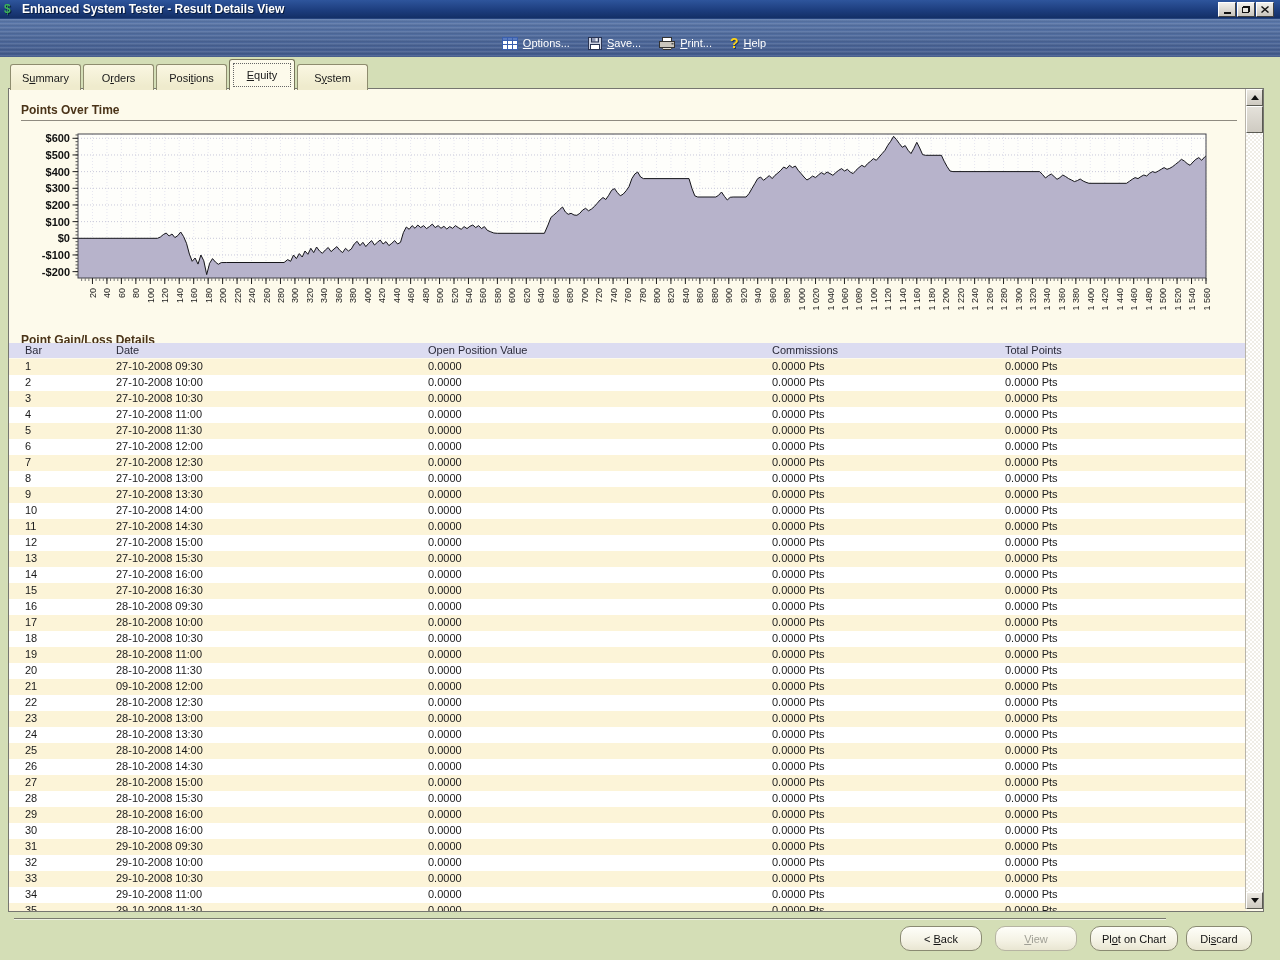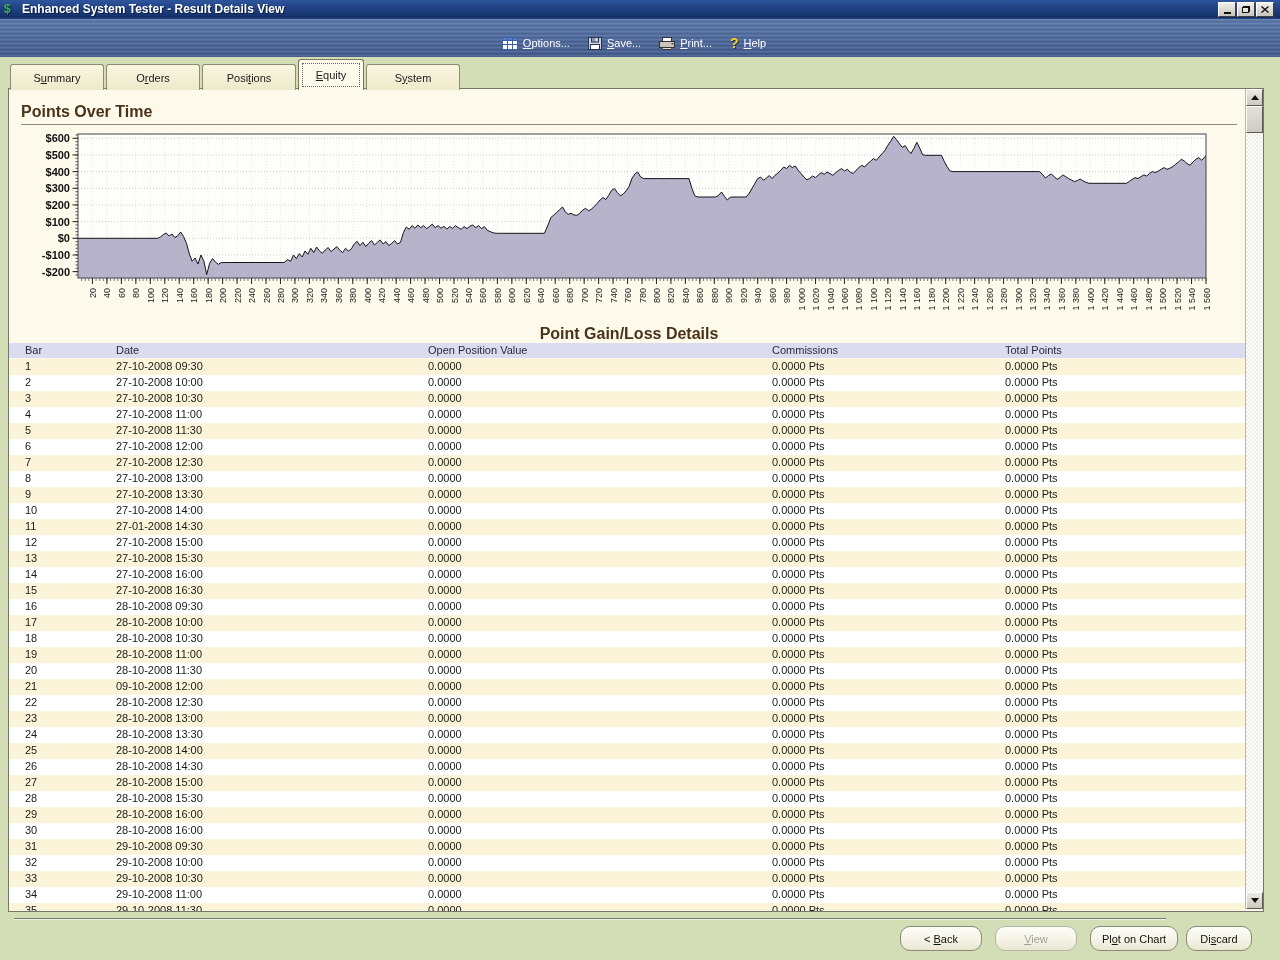--- a/index.html
+++ b/index.html
@@ -33,36 +33,36 @@
     display:flex;justify-content:center;align-items:center;}
   .tool-item{display:flex;align-items:center;gap:5px;margin-right:18px;margin-top:10px;
     color:#fff;cursor:pointer;white-space:nowrap;}
   .tool-item:last-child{margin-right:12px;}
   .tool-item .key{text-decoration:underline;}
   .ticon{display:block;}
   .help-q{font-weight:bold;font-size:14px;color:#ffd414;text-shadow:1px 1px 0 #203a66;}
   
   .tabstrip{position:absolute;left:10px;top:59px;height:31px;display:flex;
     align-items:flex-end;gap:2px;z-index:3;}
-  .tab{height:26px;width:94px;box-sizing:border-box;
+  .tab{height:26px;width:71px;box-sizing:border-box;
     background:linear-gradient(180deg,#faf7e2 0%,#efebcd 85%);
     border:1px solid #8e8c6e;border-bottom:none;border-radius:3px 3px 0 0;
     display:flex;align-items:center;justify-content:center;cursor:pointer;}
   .tab .key{text-decoration:underline;}
   .tab.active{height:31px;width:66px;background:#fdfaeb;border-color:#77755a;
     position:relative;z-index:4;}
   .tab.active .focusbox{position:absolute;left:3px;top:3px;right:3px;bottom:3px;
     border:1px dotted #666;pointer-events:none;}
   
   .panel{position:absolute;left:8px;top:88px;width:1254px;height:822px;
     background:#fdfaeb;border:1px solid #767670;overflow:hidden;z-index:1;}
-  .section-title{position:absolute;left:12px;right:26px;font-weight:bold;font-size:16px;
+  .section-title{position:absolute;left:12px;right:26px;font-weight:bold;font-size:12px;
     color:#4a3318;padding-bottom:3px;border-bottom:1px solid #8f8b80;}
   .chart-title{top:14px;}
-  .table-title{top:236px;text-align:center;}
+  .table-title{top:244px;}
   .chart-svg{position:absolute;left:0;top:36px;}
   
   .grid-header{position:absolute;left:0;top:254px;width:1237px;height:15px;
     background:#dcdcf1;}
   .grid-header span{position:absolute;top:1px;color:#2a2a3a;}
   .grid-rows{position:absolute;left:0;top:270px;width:1237px;}
   .trow{position:relative;width:1237px;height:16px;}
   .trow.odd{background:#fcf4d8;}
   .trow.even{background:#ffffff;}
   .trow span{position:absolute;top:1px;white-space:nowrap;}
@@ -876,21 +876,21 @@
         </div>
         <div class="trow even">
           <span class="c0">10</span>
           <span class="c1">27-10-2008 14:00</span>
           <span class="c2">0.0000</span>
           <span class="c3">0.0000 Pts</span>
           <span class="c4">0.0000 Pts</span>
         </div>
         <div class="trow odd">
           <span class="c0">11</span>
-          <span class="c1">27-01-2008 14:30</span>
+          <span class="c1">27-10-2008 14:30</span>
           <span class="c2">0.0000</span>
           <span class="c3">0.0000 Pts</span>
           <span class="c4">0.0000 Pts</span>
         </div>
         <div class="trow even">
           <span class="c0">12</span>
           <span class="c1">27-10-2008 15:00</span>
           <span class="c2">0.0000</span>
           <span class="c3">0.0000 Pts</span>
           <span class="c4">0.0000 Pts</span>

